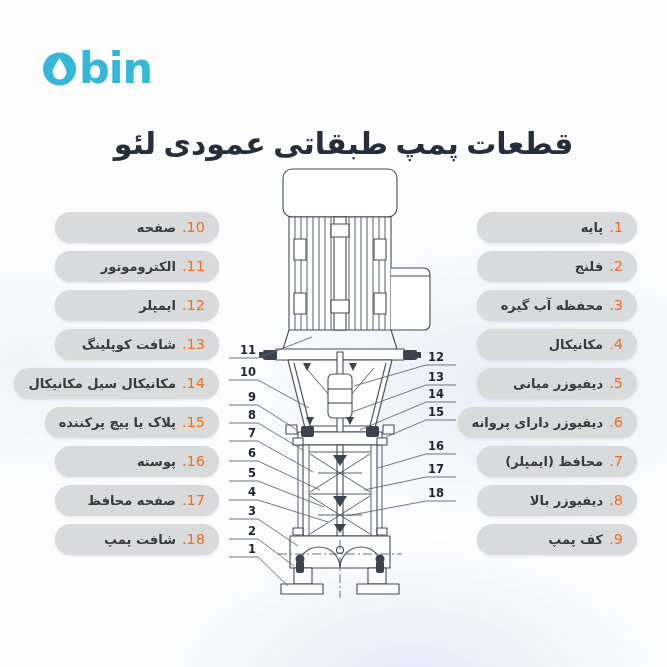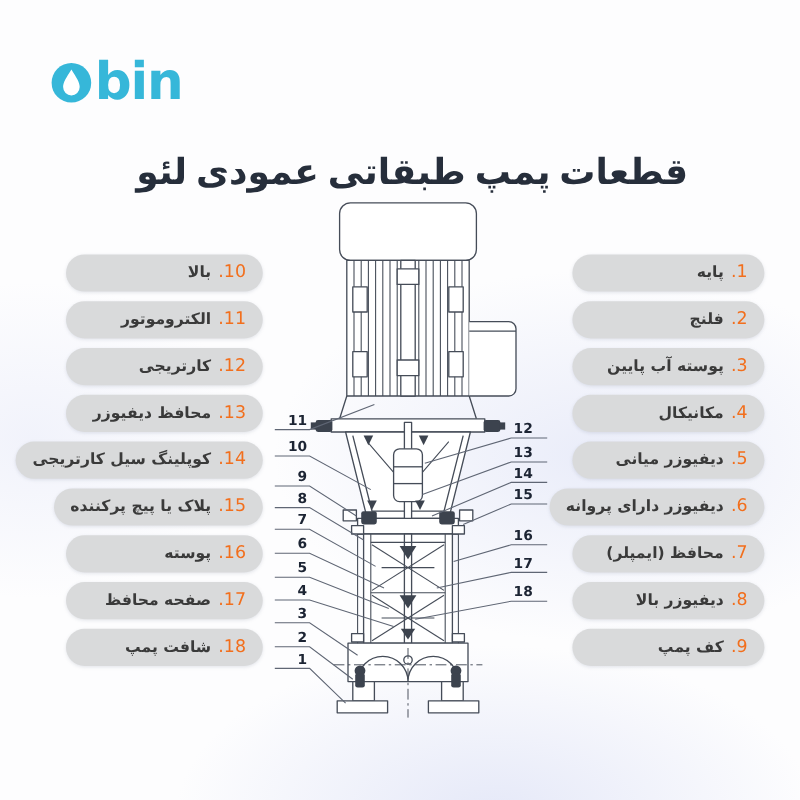--- a/index.html
+++ b/index.html
@@ -199,37 +199,37 @@
       <text x="428" y="416">15</text>
       <text x="428" y="450">16</text>
       <text x="428" y="473">17</text>
       <text x="428" y="497">18</text>
     </g>
   </svg>
 
   <div class="col col-left">
     <div class="pill">
         <span class="num">10.</span>
-        <span class="lbl">بالا</span>
+        <span class="lbl">صفحه</span>
       </div>
     <div class="pill">
         <span class="num">11.</span>
         <span class="lbl">الکتروموتور</span>
       </div>
     <div class="pill">
         <span class="num">12.</span>
-        <span class="lbl">کارتریجی</span>
+        <span class="lbl">ایمپلر</span>
       </div>
     <div class="pill">
         <span class="num">13.</span>
-        <span class="lbl">محافظ دیفیوزر</span>
+        <span class="lbl">شافت کوپلینگ</span>
       </div>
     <div class="pill">
         <span class="num">14.</span>
-        <span class="lbl">کوپلینگ سیل کارتریجی</span>
+        <span class="lbl">مکانیکال سیل مکانیکال</span>
       </div>
     <div class="pill">
         <span class="num">15.</span>
         <span class="lbl">پلاک یا پیچ پرکننده</span>
       </div>
     <div class="pill">
         <span class="num">16.</span>
         <span class="lbl">پوسته</span>
       </div>
     <div class="pill">
@@ -246,21 +246,21 @@
     <div class="pill">
         <span class="num">1.</span>
         <span class="lbl">پایه</span>
       </div>
     <div class="pill">
         <span class="num">2.</span>
         <span class="lbl">فلنج</span>
       </div>
     <div class="pill">
         <span class="num">3.</span>
-        <span class="lbl">پوسته آب پایین</span>
+        <span class="lbl">محفظه آب گیره</span>
       </div>
     <div class="pill">
         <span class="num">4.</span>
         <span class="lbl">مکانیکال</span>
       </div>
     <div class="pill">
         <span class="num">5.</span>
         <span class="lbl">دیفیوزر میانی</span>
       </div>
     <div class="pill">

